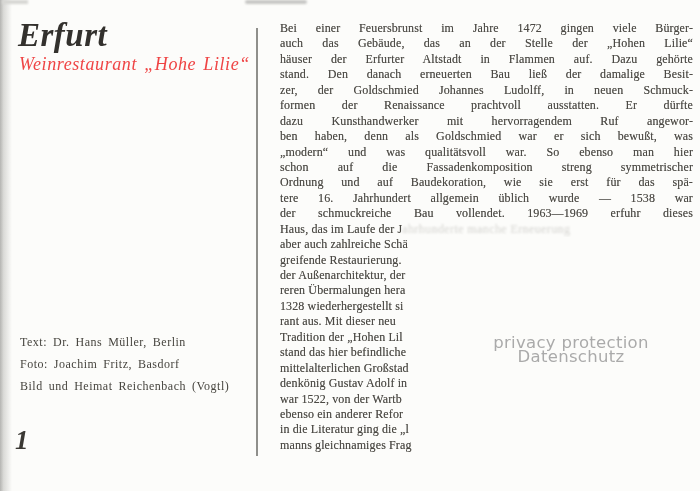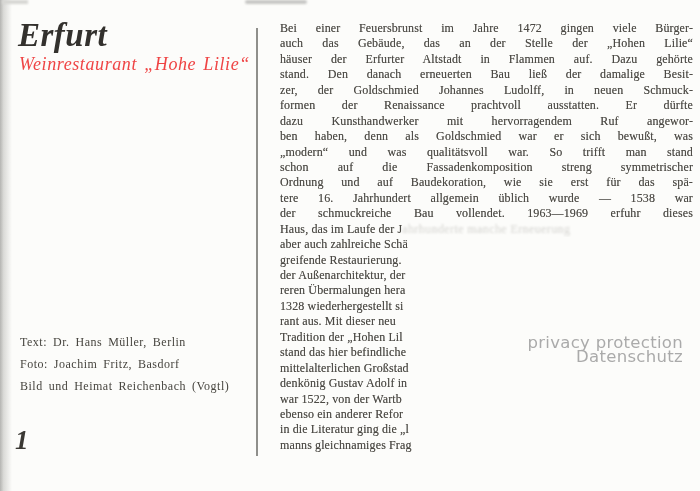--- a/index.html
+++ b/index.html
@@ -59,21 +59,21 @@
   .tline{height:15.45px;overflow:hidden;}
   .tline.justify{text-align:justify;text-align-last:justify;text-justify:inter-word;}
   .tline.clip{white-space:nowrap;width:206px;}
   .tline .ghost{
     opacity:.28;color:#8a8880;filter:blur(1.1px);
     letter-spacing:.4px;
   }
   
   .watermark{
     position:absolute;left:459px;top:336px;width:224px;
-    text-align:right;
+    text-align:center;
     font-family:"DejaVu Sans", sans-serif;
     font-size:16.5px;line-height:13.5px;
     color:#a2a2a2;opacity:.9;letter-spacing:.3px;
   }
 </style>
 </head>
 <body>
 
 <div class="page">
 
@@ -96,21 +96,21 @@
 
   <div class="article" id="article">
       <div class="tline justify">Bei einer Feuersbrunst im Jahre 1472 gingen viele Bürger-</div>
       <div class="tline justify">auch das Gebäude, das an der Stelle der „Hohen Lilie“</div>
       <div class="tline justify">häuser der Erfurter Altstadt in Flammen auf. Dazu gehörte</div>
       <div class="tline justify">stand. Den danach erneuerten Bau ließ der damalige Besit-</div>
       <div class="tline justify">zer, der Goldschmied Johannes Ludolff, in neuen Schmuck-</div>
       <div class="tline justify">formen der Renaissance prachtvoll ausstatten. Er dürfte</div>
       <div class="tline justify">dazu Kunsthandwerker mit hervorragendem Ruf angewor-</div>
       <div class="tline justify">ben haben, denn als Goldschmied war er sich bewußt, was</div>
-      <div class="tline justify">„modern“ und was qualitätsvoll war. So trifft man stand</div>
+      <div class="tline justify">„modern“ und was qualitätsvoll war. So ebenso man hier</div>
       <div class="tline justify">schon auf die Fassadenkomposition streng symmetrischer</div>
       <div class="tline justify">Ordnung und auf Baudekoration, wie sie erst für das spä-</div>
       <div class="tline justify">tere 16. Jahrhundert allgemein üblich wurde — 1538 war</div>
       <div class="tline justify">der schmuckreiche Bau vollendet. 1963—1969 erfuhr dieses</div>
       <div class="tline clip" style="width: 413px;"><span>Haus, das im Laufe der J</span><span class="ghost">ahrhunderte manche Erneuerung</span></div>
       <div class="tline clip">aber auch zahlreiche Schä</div>
       <div class="tline clip">greifende Restaurierung.</div>
       <div class="tline clip">der Außenarchitektur, der</div>
       <div class="tline clip">reren Übermalungen hera</div>
       <div class="tline clip">1328 wiederhergestellt si</div>

